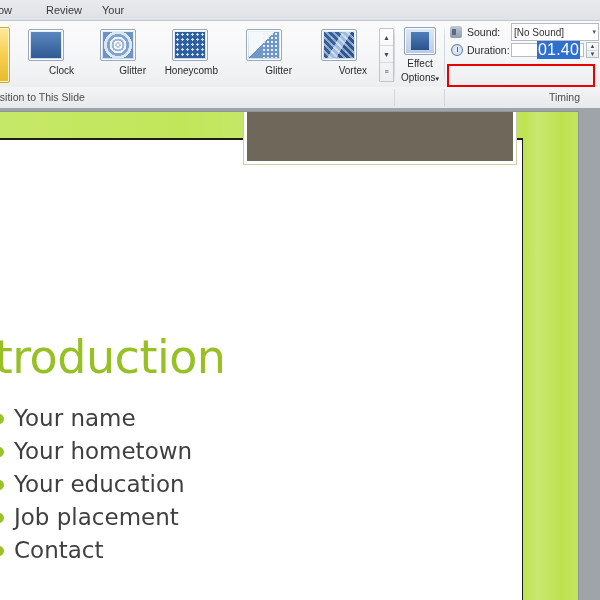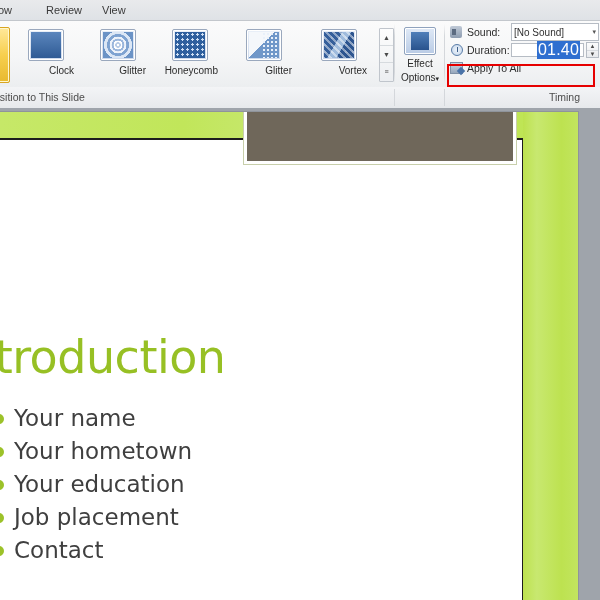--- a/index.html
+++ b/index.html
@@ -229,21 +229,21 @@
 </head>
 <body>
 
 <div id="app">
 
   <div class="ribbon">
 
     <div class="tabstrip">
       <div class="tab tab-show">ow</div>
       <div class="tab tab-review">Review</div>
-      <div class="tab tab-view">View</div>
+      <div class="tab tab-view">Your</div>
     </div>
 
     <div class="ribbon-body">
 
       <div class="gal-sel"></div>
 
       <div class="trans" style="left:18px;">
         <div class="tile">
             <span class="ic ic-clock"></span>
           </div>
@@ -310,26 +310,20 @@
           <span class="tlabel">Duration:</span>
           <span class="dur-box">
             <span class="dur-val">01.40</span>
           </span>
           <span class="spin">
             <i>▲</i>
             <i>▼</i>
           </span>
         </div>
 
-        <div class="trow">
-          <span class="tico">
-              <i class="ic-apply"></i>
-            </span>
-          <span class="applyall">Apply To All</span>
-        </div>
 
       </div>
 
       <div class="redbox"></div>
     </div>
 
     <div class="ribbon-footer"></div>
     <div class="foot-sep" style="left:394px;"></div>
     <div class="foot-sep" style="left:444px;"></div>
     <div class="grp-label lbl-trans">nsition to This Slide</div>

